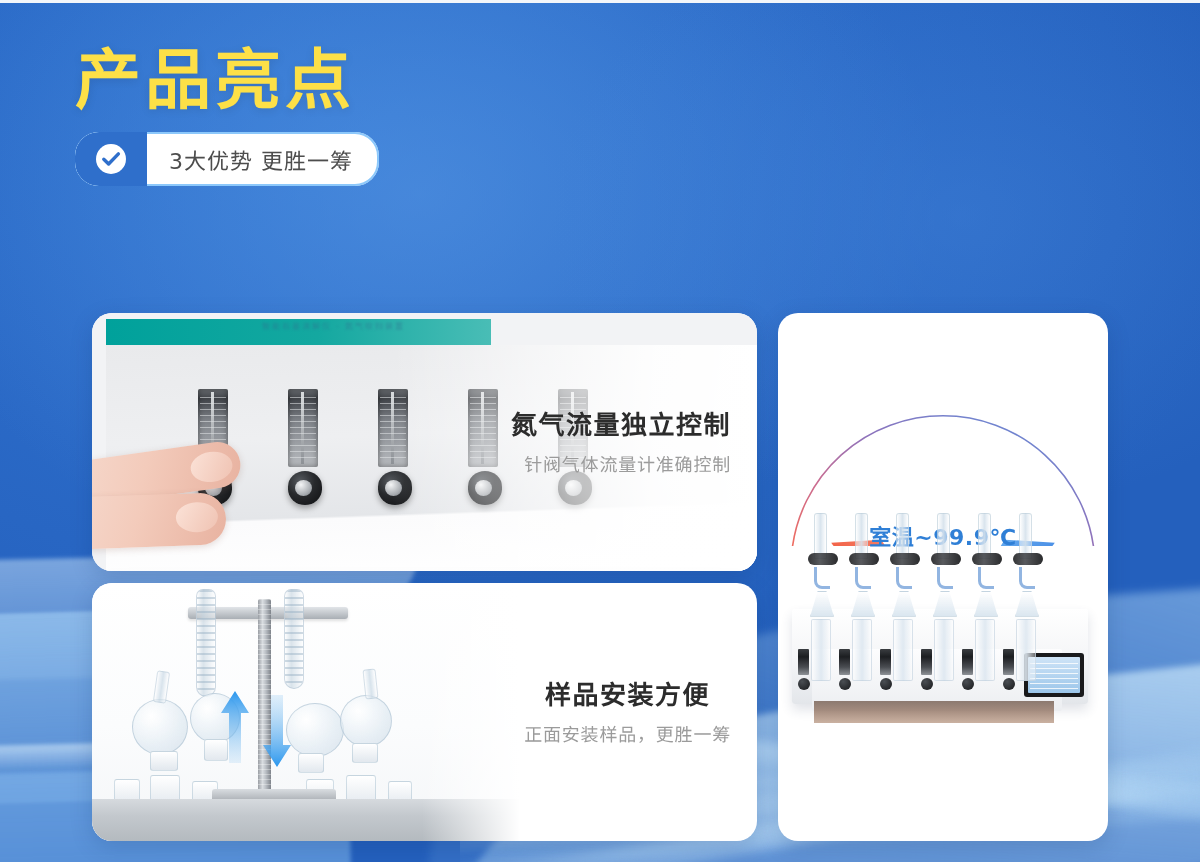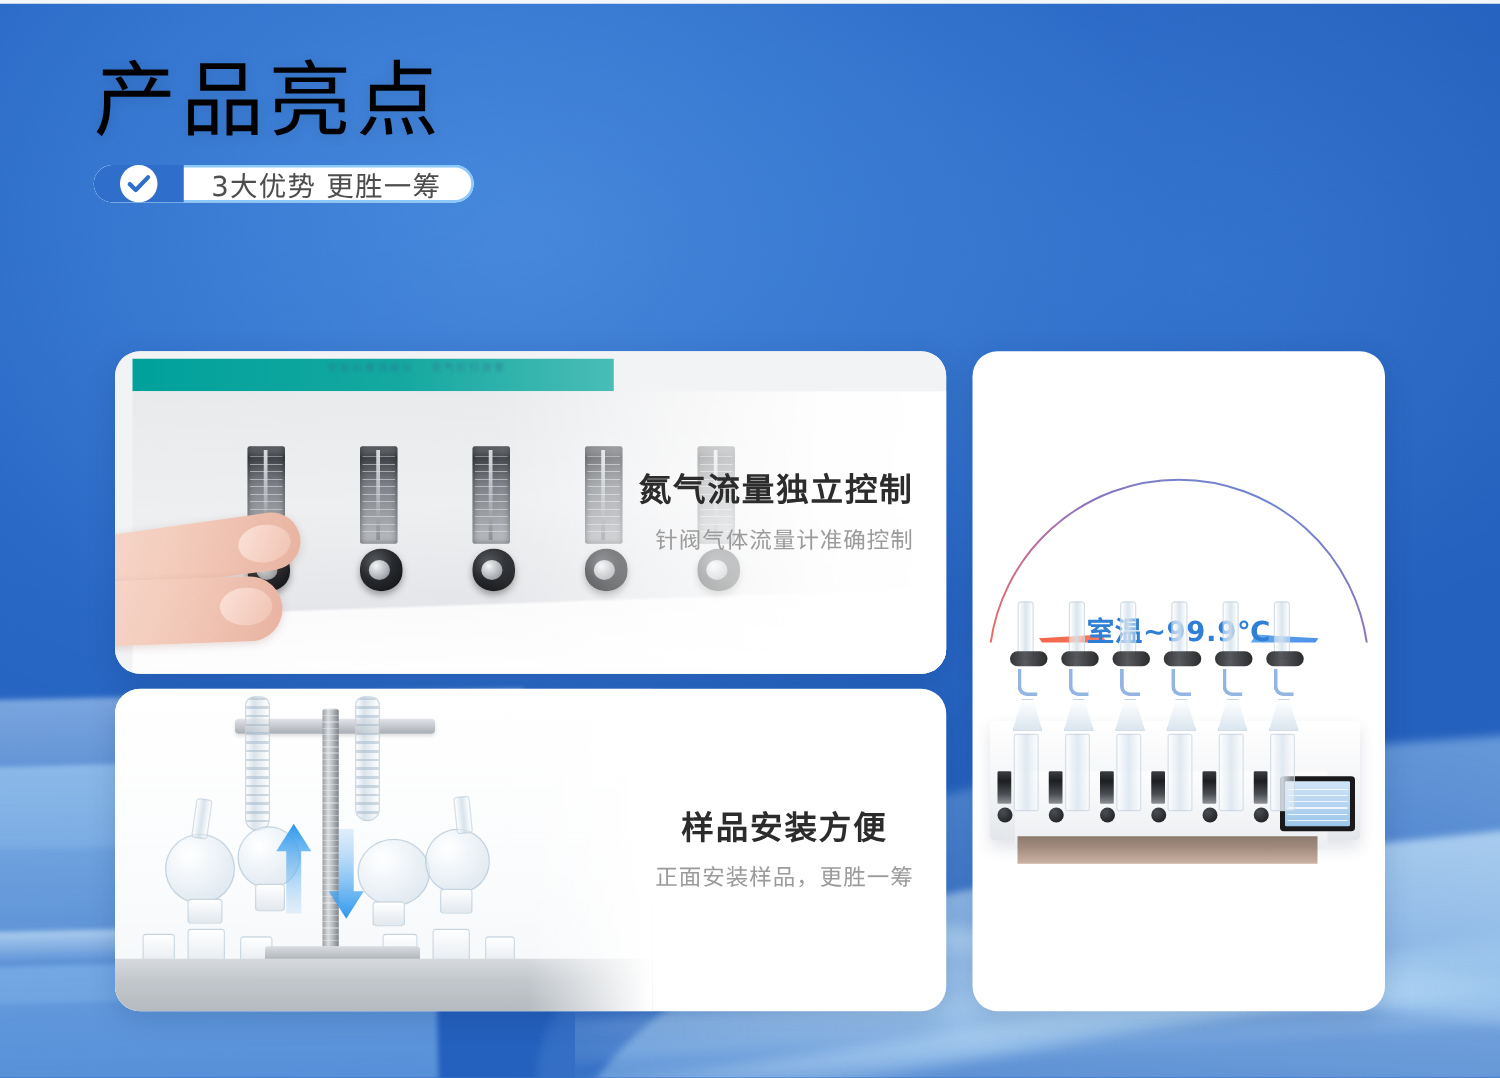--- a/index.html
+++ b/index.html
@@ -68,26 +68,26 @@
     position:absolute; right:-60px; bottom:-40px; width:820px; height:200px;
     background: linear-gradient(190deg, rgba(196,226,248,.75), rgba(140,190,237,.30));
     border-radius: 50% 0 0 0/100% 0 0 0;
     transform: rotate(-6deg); filter: blur(3px);
   }
   .topline { position:absolute; top:0; left:0; right:0; height:3px; background:#f3f6fa; }
 
   
   #header { position:absolute; left:75px; top:44px; z-index:5; }
   .h-title {
-    font-size:66px; font-weight:normal; color:#000000; letter-spacing:4px;
+    font-size:66px; font-weight:bold; color:#fde047; letter-spacing:4px;
     line-height:1.12; font-family:"DejaVu Sans","Liberation Sans",sans-serif;
     text-shadow: 0 2px 10px rgba(0,0,0,.10);
   }
   .badge {
-    margin-top:14px; display:inline-flex; align-items:stretch; height:30px;
+    margin-top:14px; display:inline-flex; align-items:stretch; height:54px;
     border-radius:24px; overflow:hidden;
     box-shadow: inset 0 0 0 2px rgba(120,190,250,.85);
     background:#ffffff;
   }
   .badge-ico {
     width:72px; background:#2f6fcb; display:flex; align-items:center; justify-content:center;
     border-radius:24px 0 0 24px;
   }
   .badge-ico svg { display:block; }
   .badge-txt {
@@ -99,20 +99,21 @@
     margin-top:22px; font-size:17px; letter-spacing:1.1px;
     color:#b9cde8; font-weight:500;
   }
 
   
   #cards { position:absolute; left:0; top:0; width:1200px; height:862px; z-index:4; }
   .card {
     position:absolute; background:#ffffff; border-radius:20px;
     box-shadow: 0 6px 22px rgba(12,45,100,.18);
     overflow:hidden;
+    margin-top:32px;
   }
   .card-a { left:92px; top:281px; width:665px; height:258px; }
   .card-b { left:92px; top:551px; width:665px; height:258px; }
   .card-c { left:778px; top:281px; width:330px; height:528px; }
 
   
   .a-photo { position:absolute; inset:0; background:#f2f3f5; }
   .a-band {
     position:absolute; left:14px; top:6px; width:385px; height:26px;
     background: linear-gradient(90deg,#00a19b 0%, #14a8a0 55%, #49bdb6 100%);

